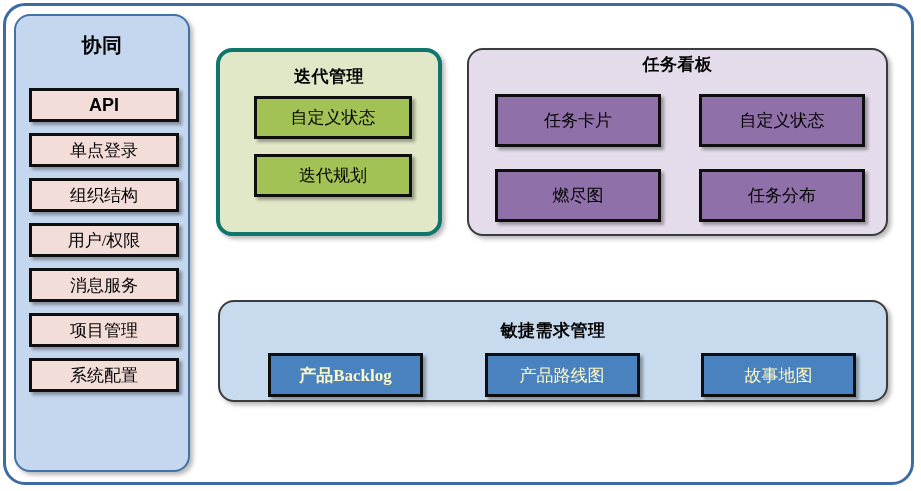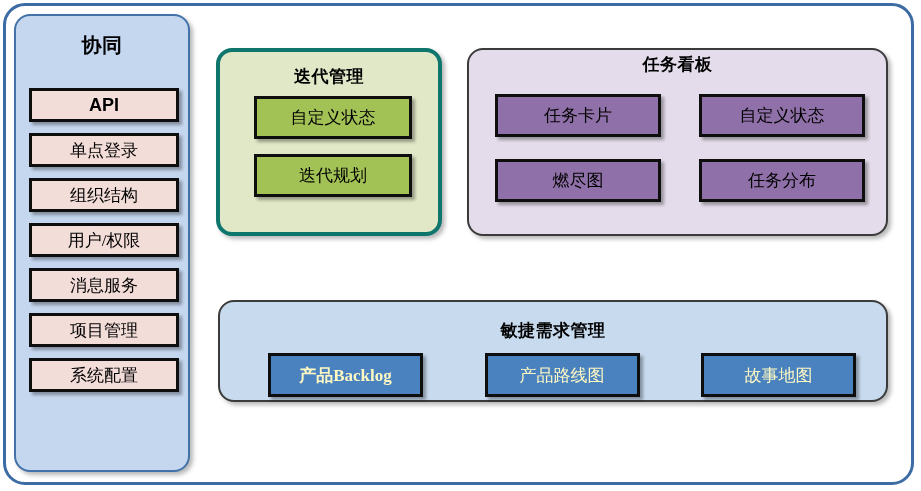--- a/index.html
+++ b/index.html
@@ -150,21 +150,21 @@
     left: 26px;
     top: 44px;
     width: 370px;
     display: grid;
     grid-template-columns: 166px 166px;
     grid-column-gap: 38px;
     grid-row-gap: 22px;
   }
   .taskboard-item {
     position: relative;
-    height: 43px;
+    height: 53px;
     background: #9070a8;
     border: 3px solid #0e0e0e;
     box-sizing: border-box;
     box-shadow: 3px 3px 3px rgba(0,0,0,0.33);
     display: flex;
     align-items: center;
     justify-content: center;
   }
   .taskboard-item-label {
     font-size: 17px;

